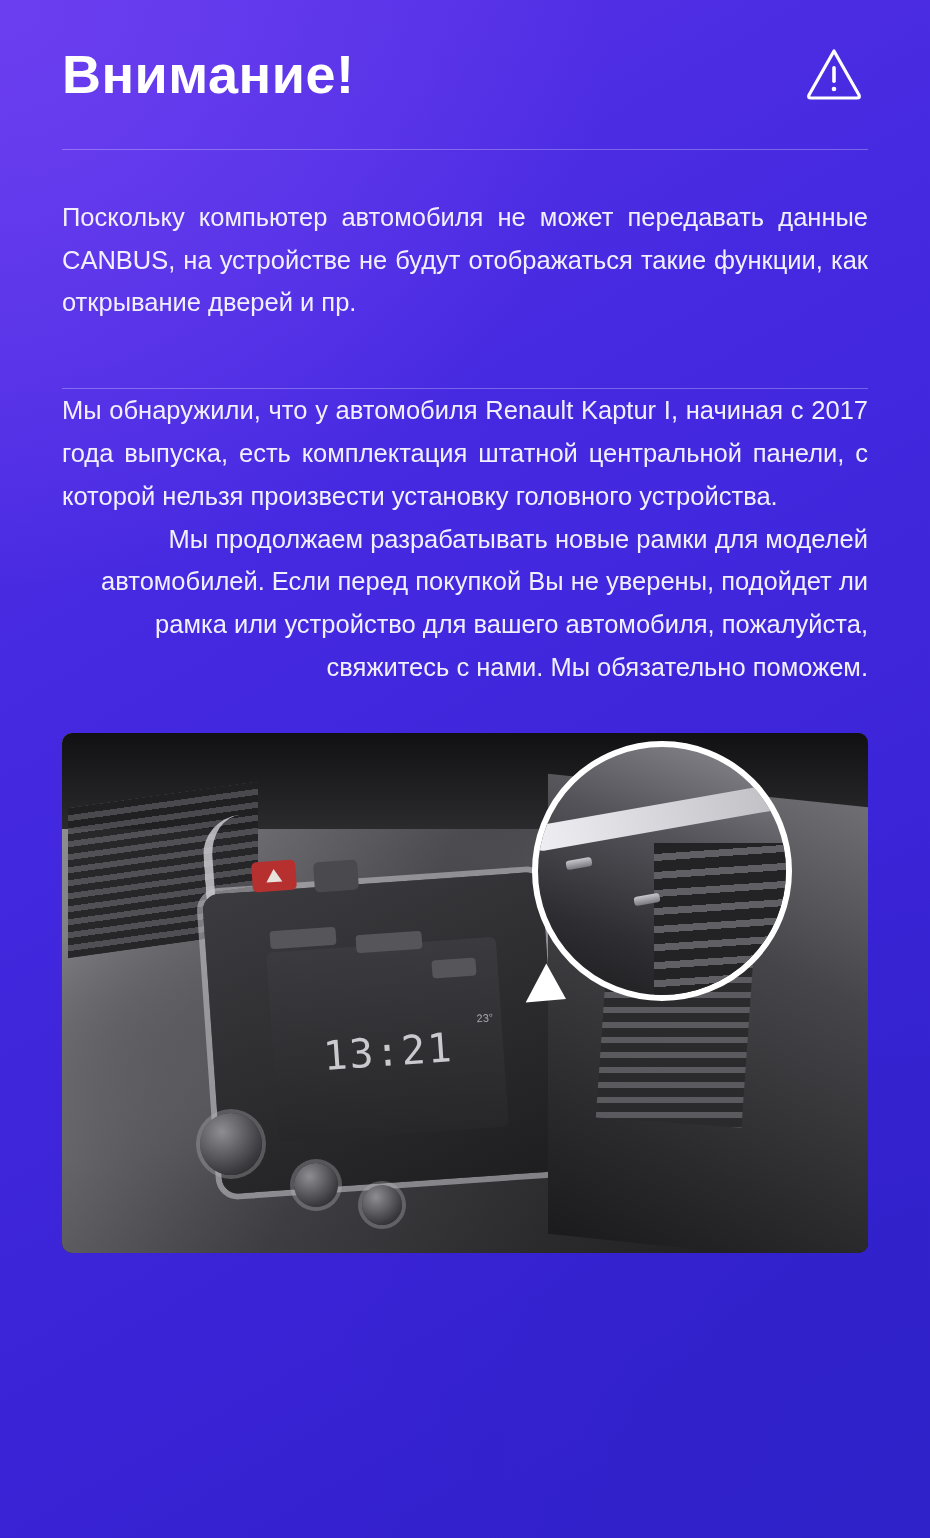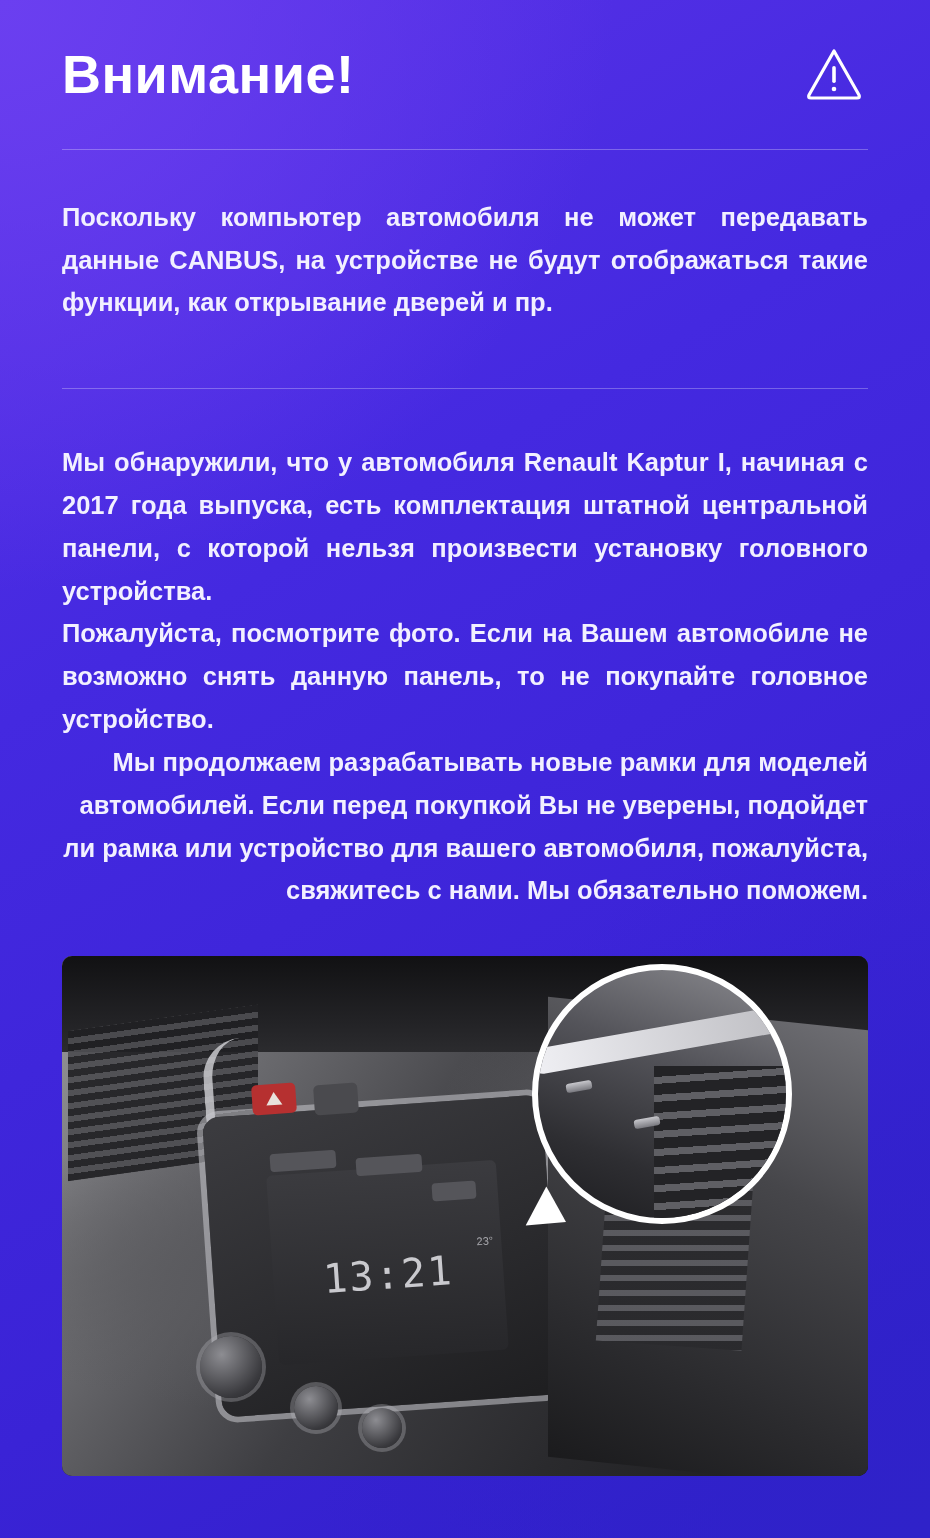--- a/index.html
+++ b/index.html
@@ -60,31 +60,30 @@
   }
 
   .divider.d1 { margin-top: 46px; }
   .divider.d2 { margin-top: 64px; }
 
   
   .block {
     font-size: 25.5px;
     line-height: 1.68;
     color: #f2f0ff;
-    font-weight: 700;
+    font-weight: 400;
   }
 
   .block-1 {
     margin-top: 46px;
     text-align: justify;
     text-justify: inter-word;
   }
 
   .block-2 {
-    margin-top: 52px;
   }
 
   .para {
     text-align: justify;
     text-justify: inter-word;
   }
 
   .para + .para { margin-top: 0px; }
 
   .para:last-child { text-align: right; }
@@ -313,21 +312,20 @@
   </div>
 
   <div class="divider d1"></div>
 
   <div class="block block-1">Поскольку компьютер автомобиля не может передавать данные CANBUS, на устройстве не будут отображаться такие функции, как открывание дверей и пр.</div>
 
   <div class="divider d2"></div>
 
   <div class="block block-2">
     <div class="para">Мы обнаружили, что у автомобиля Renault Kaptur I, начиная с 2017 года выпуска, есть комплектация штатной центральной панели, с которой нельзя произвести установку головного устройства.</div>
-    <div class="para">Пожалуйста, посмотрите  фото. Если на Вашем  автомобиле не возможно снять данную панель, то не покупайте головное устройство.</div>
     <div class="para">Мы продолжаем разрабатывать новые рамки для моделей автомобилей. Если перед покупкой Вы не уверены, подойдет ли рамка или устройство для вашего автомобиля, пожалуйста, свяжитесь с нами. Мы обязательно поможем.</div>
   </div>
 
   <div class="photo-wrap">
     <div class="photo">
       <div class="ph-top"></div>
       <div class="ph-vent-left"></div>
       <div class="ph-chrome-left"></div>
 
       <div class="ph-headunit">

